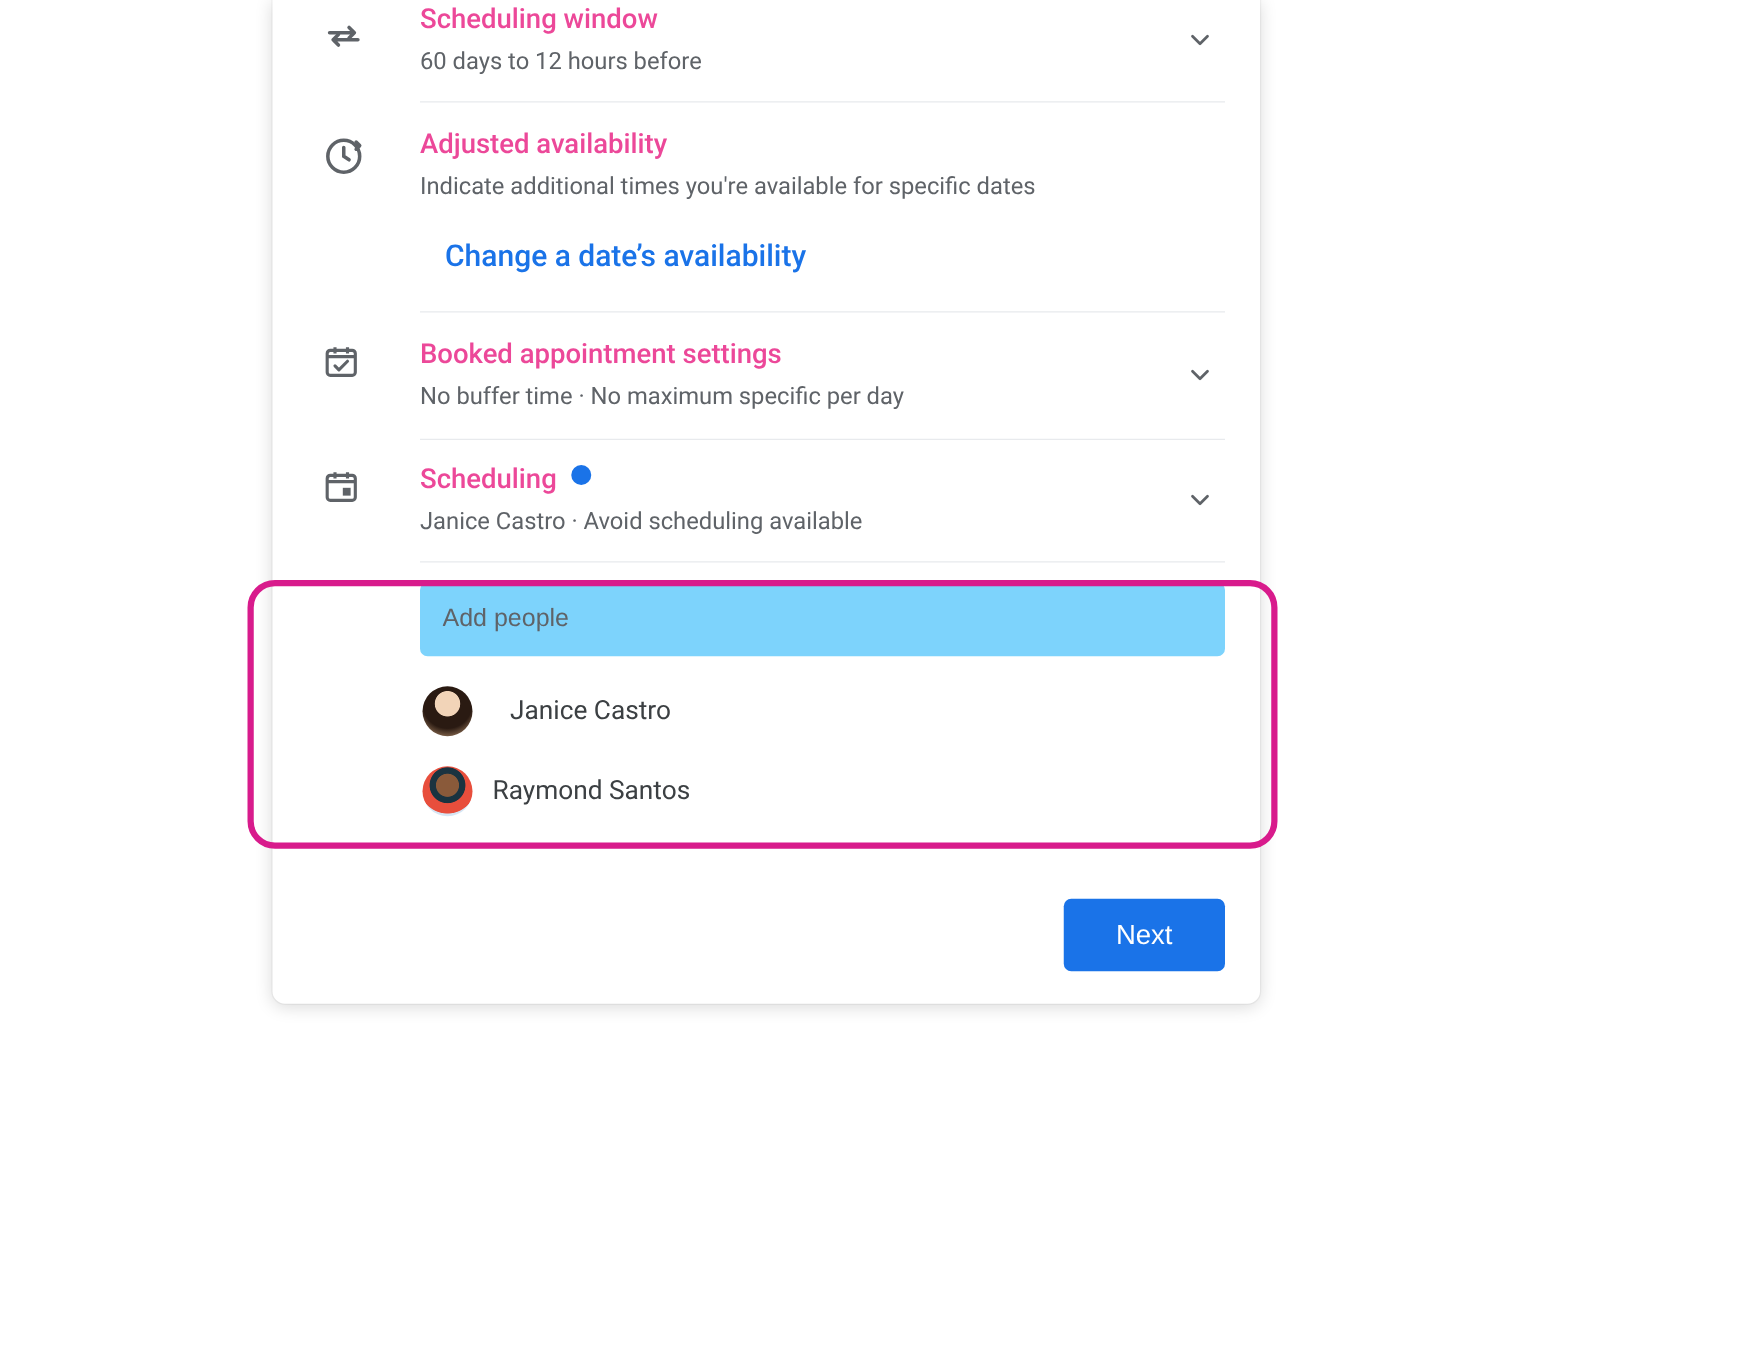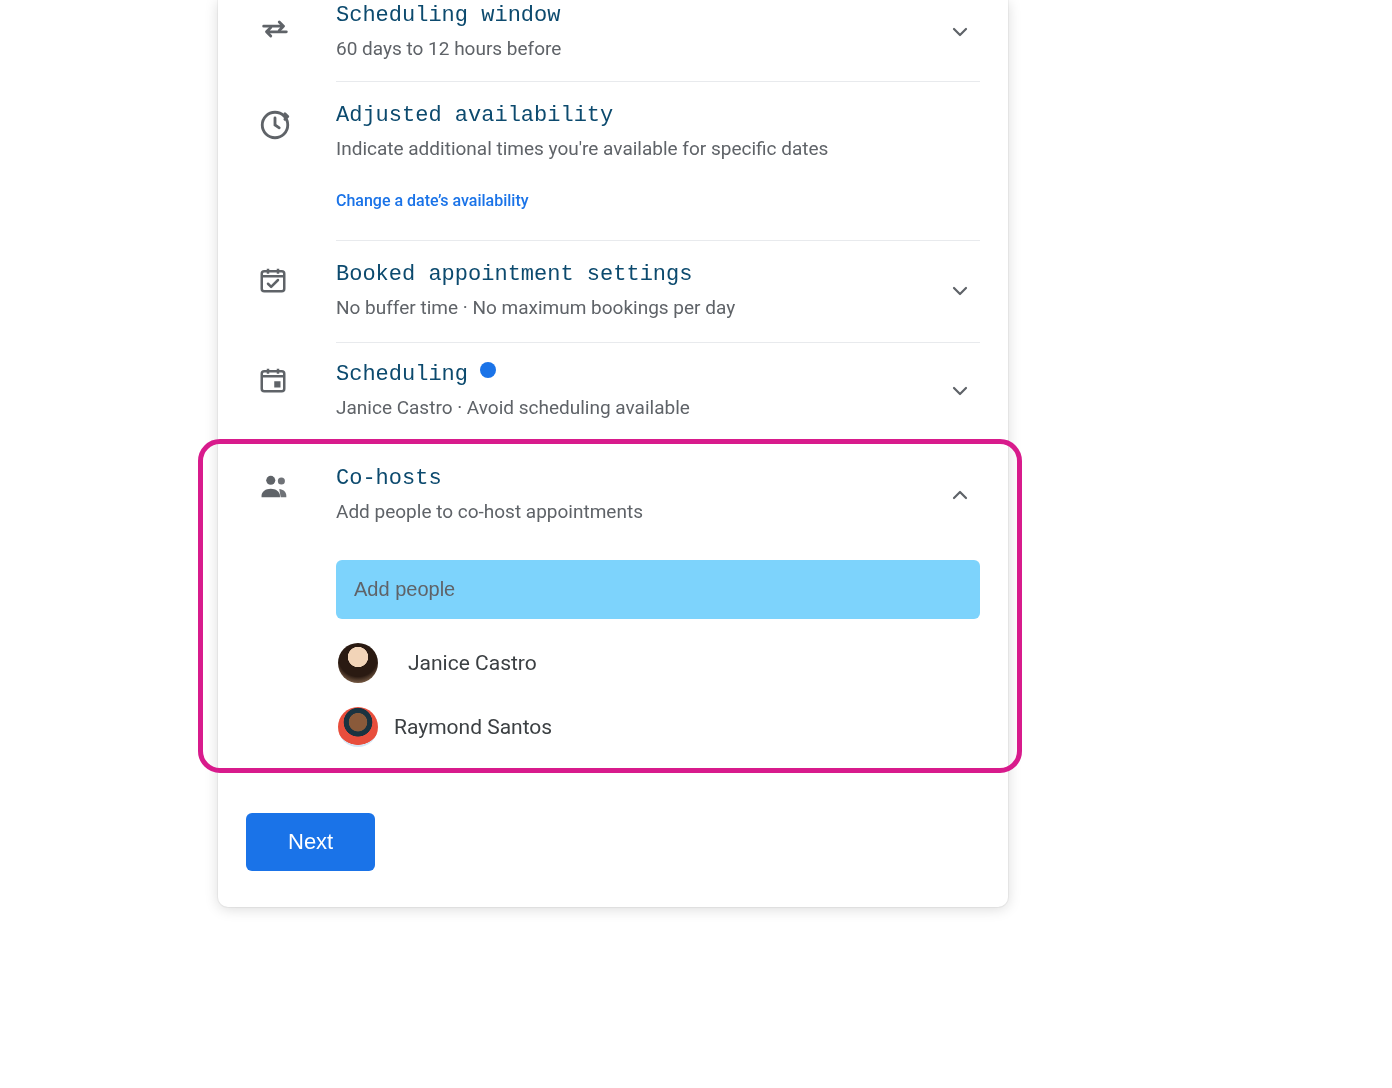--- a/index.html
+++ b/index.html
@@ -39,38 +39,38 @@
     width: 40px;
     flex-shrink: 0;
     display: flex;
     justify-content: center;
     align-items: center;
     color: #5f6368;
   }
   .title {
     font-size: 22px;
     font-weight: 500;
-    color: #0c4a6e;
+    color: #ec4899;
     line-height: 1.3;
-    font-family: Liberation Mono, monospace;
   }
   .subtitle {
     font-size: 19px;
     color: #5f6368;
     line-height: 1.5;
     margin-top: 4px;
   }
   .link-action {
-    font-size: 16px;
+    font-size: 24px;
     font-weight: 500;
     color: #1a73e8;
     margin-top: 28px;
     margin-bottom: 6px;
     display: inline-block;
     cursor: pointer;
+    margin-left: 20px;
   }
   .divider-inset {
     border: none;
     border-top: 1px solid #e8eaed;
     margin-left: 118px;
     margin-right: 28px;
   }
 
   
   .s1 { padding-top: 2px; padding-bottom: 18px; }
@@ -147,22 +147,22 @@
   }
   .avatar1 { background: radial-gradient(circle at 50% 35%, #f2d4b8 30%, #2a1a12 32%, #2a1a12 60%, #c9a07a 100%); }
   .avatar2 { background: radial-gradient(circle at 50% 38%, #8a5a3a 28%, #1a3340 30%, #1a3340 44%, #e84e3c 46%, #e84e3c 70%, #d6e6f4 72%); }
   .person-name {
     font-size: 21px;
     color: #3c4043;
   }
 
   .footer {
     display: flex;
-    justify-content: flex-start;
-    padding: 36px 28px 36px 28px;
+    justify-content: flex-end;
+    padding: 36px 28px 26px 28px;
   }
   .next-btn {
     background: #1a73e8;
     color: #fff;
     font-size: 22px;
     font-weight: 500;
     border: none;
     border-radius: 6px;
     padding: 16px 42px;
     cursor: pointer;
@@ -215,21 +215,21 @@
     <div class="icon-col">
       <svg width="30" height="30" viewBox="0 0 24 24" fill="none" stroke="#5f6368" stroke-width="2">
         <rect x="3" y="5" width="18" height="16" rx="2"></rect>
         <path d="M3 9h18"></path>
         <path d="M8 3v4M16 3v4"></path>
         <path d="M8 15l2.5 2.5L16 12" stroke-linecap="round" stroke-linejoin="round"></path>
       </svg>
     </div>
     <div class="content-col">
       <div class="title">Booked appointment settings</div>
-      <div class="subtitle">No buffer time · No maximum bookings per day</div>
+      <div class="subtitle">No buffer time · No maximum specific per day</div>
     </div>
     <div class="chevron-col">
       <svg width="24" height="24" viewBox="0 0 24 24" fill="none" stroke="#5f6368" stroke-width="2.2">
           <path d="M6 9l6 6 6-6" stroke-linecap="round" stroke-linejoin="round"></path>
         </svg>
     </div>
   </div>
   <hr class="divider-inset">
 
   <div class="section-row s4">
@@ -252,39 +252,20 @@
       <svg width="24" height="24" viewBox="0 0 24 24" fill="none" stroke="#5f6368" stroke-width="2.2">
           <path d="M6 9l6 6 6-6" stroke-linecap="round" stroke-linejoin="round"></path>
         </svg>
     </div>
   </div>
   <hr class="divider-inset">
 
   <div class="s5-wrap">
     <div class="highlight-box" style="top:-2px; bottom:4px;"></div>
 
-    <div class="section-row s5">
-      <div class="icon-col">
-        <svg width="34" height="34" viewBox="0 0 24 24" fill="#5f6368">
-          <circle cx="9" cy="8" r="3.2"></circle>
-          <path d="M2.5 19c0-3 3-5 6.5-5s6.5 2 6.5 5v1h-13z"></path>
-          <circle cx="16.5" cy="8.5" r="2.5" fill="#5f6368" opacity="0.9"></circle>
-          <path d="M15 14.2c2.8.3 5 2 5 4.8v1h-4" opacity="0.9"></path>
-        </svg>
-      </div>
-      <div class="content-col">
-        <div class="title">Co-hosts</div>
-        <div class="subtitle">Add people to co-host appointments</div>
-      </div>
-      <div class="chevron-col">
-        <svg width="24" height="24" viewBox="0 0 24 24" fill="none" stroke="#5f6368" stroke-width="2.2">
-            <path d="M6 15l6-6 6 6" stroke-linecap="round" stroke-linejoin="round"></path>
-          </svg>
-      </div>
-    </div>
 
     <div class="add-people-input">
       <input type="text" placeholder="Add people" style="">
     </div>
 
     <div class="person-row" style="margin-top:12px;">
       <div class="avatar avatar1"></div>
       <div class="person-name">Janice Castro</div>
     </div>
     <div class="person-row" style="padding-bottom:30px;gap:16px;">

